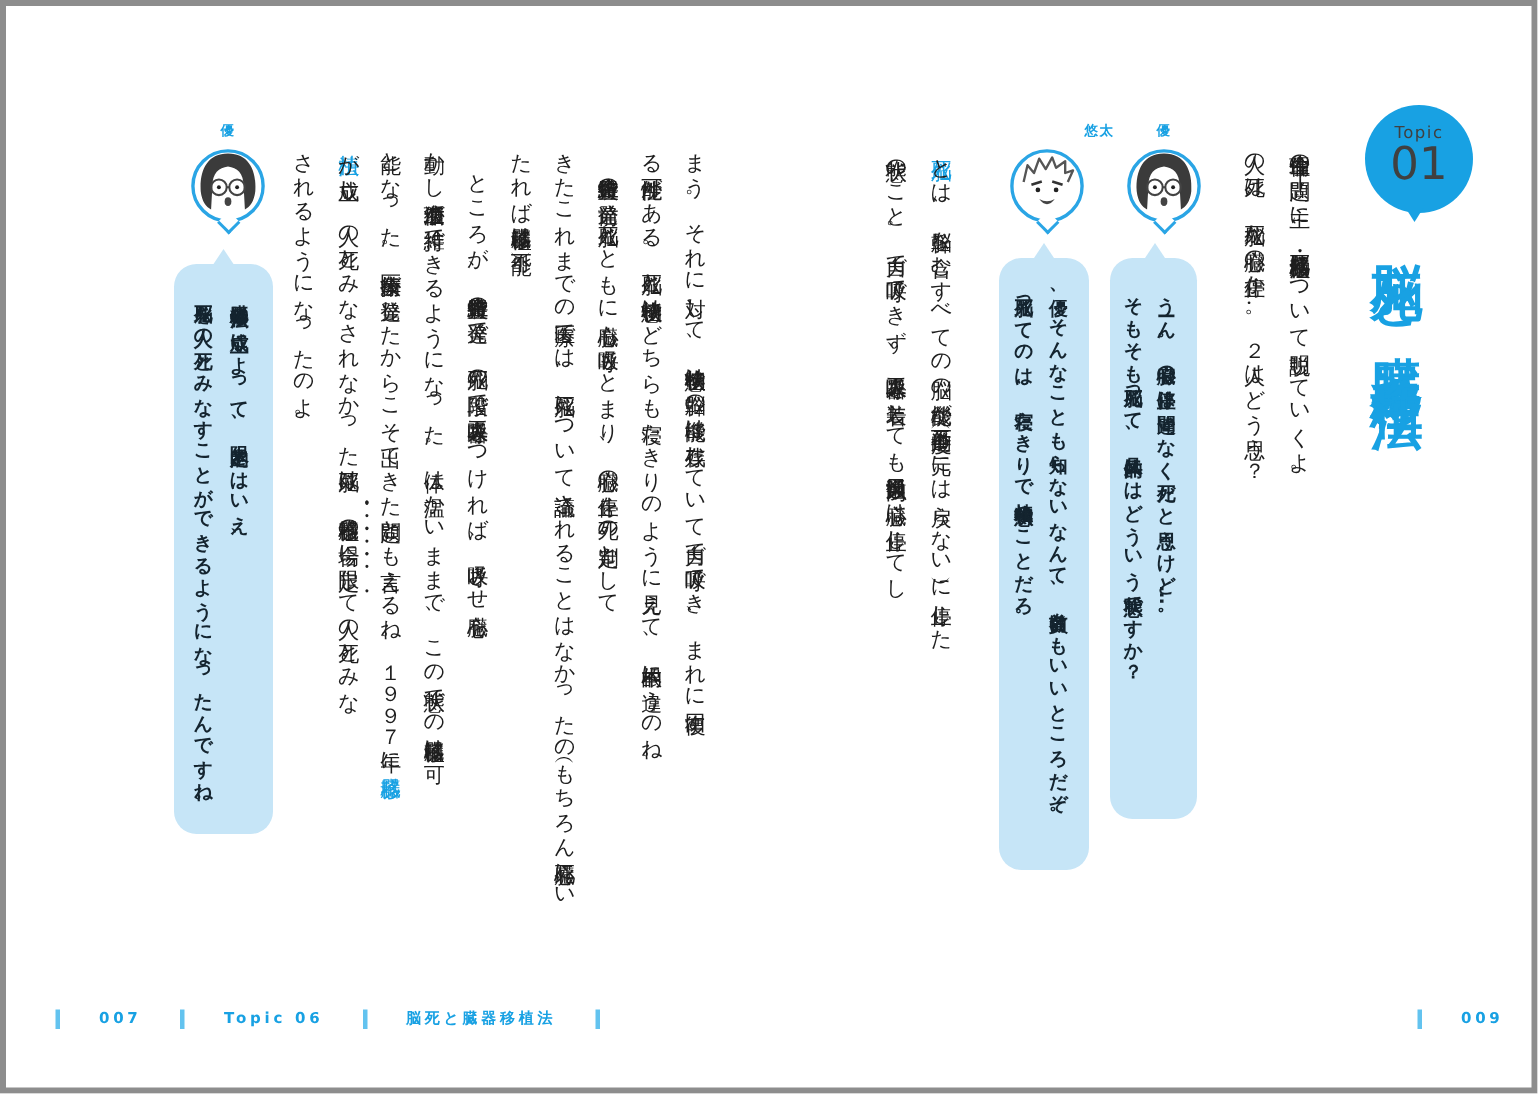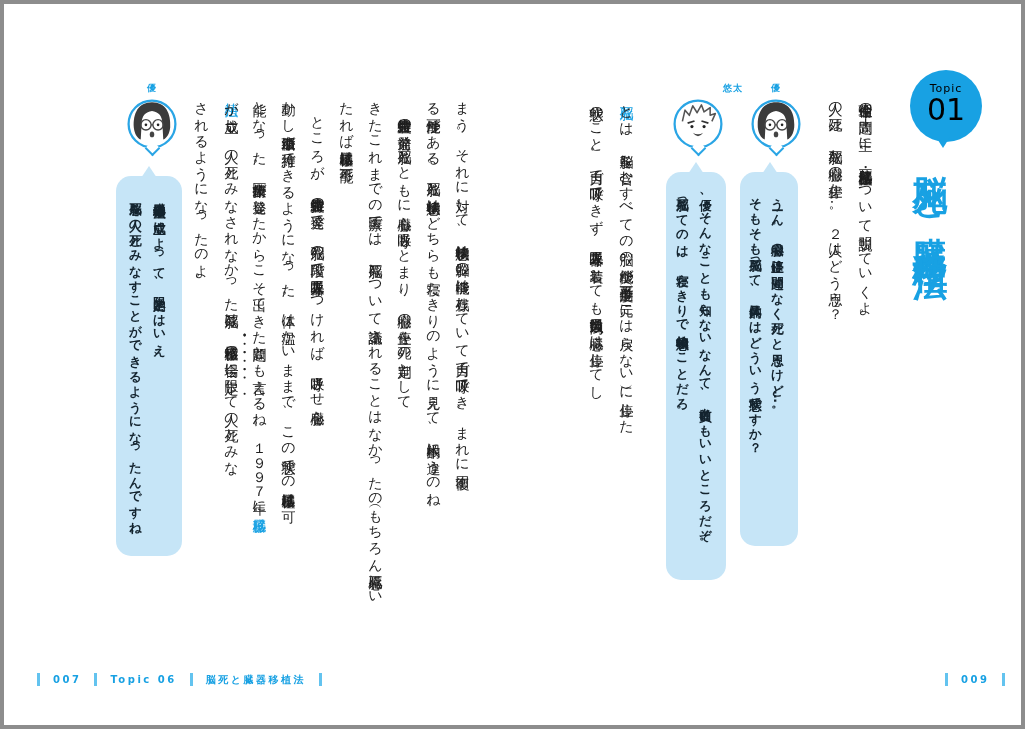--- a/index.html
+++ b/index.html
@@ -32,21 +32,21 @@
   .indent{padding-top:15px;}
   .kw{color:var(--accent);}
   .emphasis{
     -webkit-text-emphasis:filled dot #222;
     text-emphasis:filled dot #222;
     text-emphasis-position:over right;
   }
   
   .topic-badge{
     position:absolute;left:906px;top:66px;width:72px;height:72px;
-    border-radius:50%;background:var(--accent);color:#000000;
+    border-radius:50%;background:var(--accent);color:#404040;
     text-align:center;box-sizing:border-box;padding-top:13px;
   }
   .topic-badge .t{display:block;font-size:11px;letter-spacing:1px;line-height:1;}
   .topic-badge .n{display:block;font-size:30px;line-height:1.05;font-weight:400;}
   .badge-tail{
     position:absolute;left:932px;top:133px;width:0;height:0;
     border-left:7px solid transparent;border-right:7px solid transparent;
     border-top:11px solid var(--accent);
   }
   .page-title{
@@ -73,21 +73,21 @@
   .bubble-tail{
     position:absolute;top:-10px;width:0;height:0;
     border-left:8px solid transparent;border-right:8px solid transparent;
     border-bottom:12px solid var(--bubble);
   }
   .bubble-text{
     font-size:12.5px;font-weight:700;color:#14242f;letter-spacing:.8px;
   }
   
   .footer{
-    position:absolute;top:669px;display:flex;align-items:center;gap:13px;
+    position:absolute;top:669px;display:flex;align-items:center;gap:26px;
     color:var(--accent);font-size:10px;font-weight:700;letter-spacing:2.5px;
   }
   .footer .bar{width:3px;height:13px;background:var(--divider);}
   .footer span{line-height:1;}
 </style>
 </head>
 <body>
 
 <div class="sheet">
 

